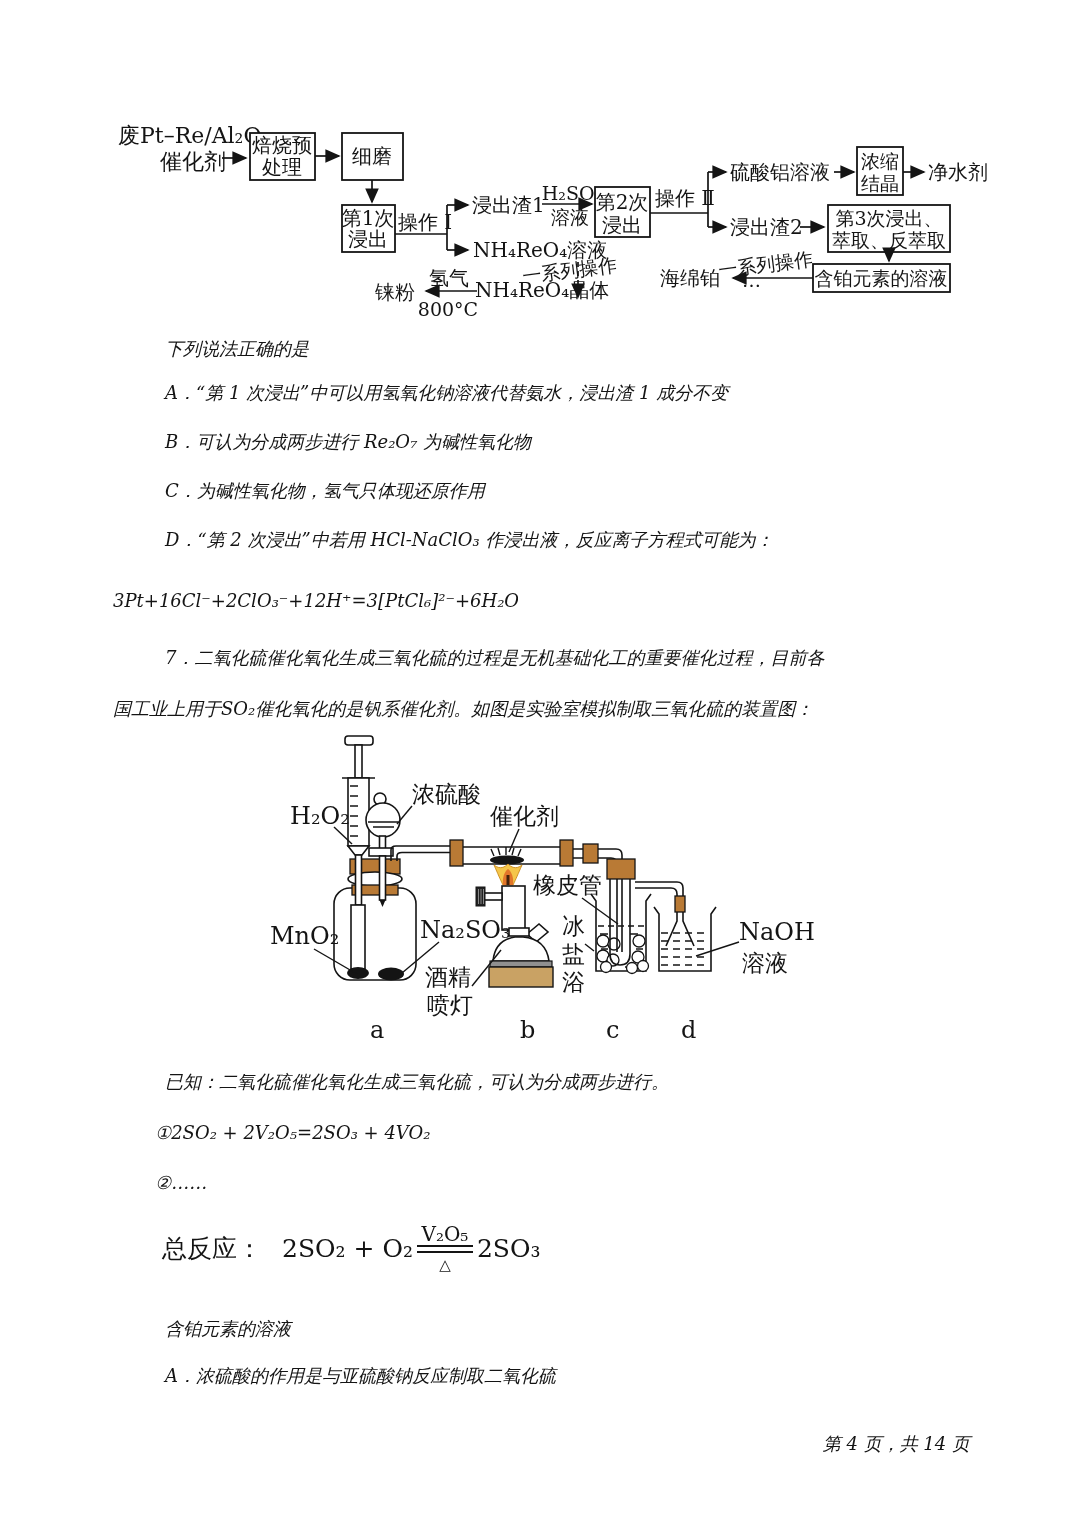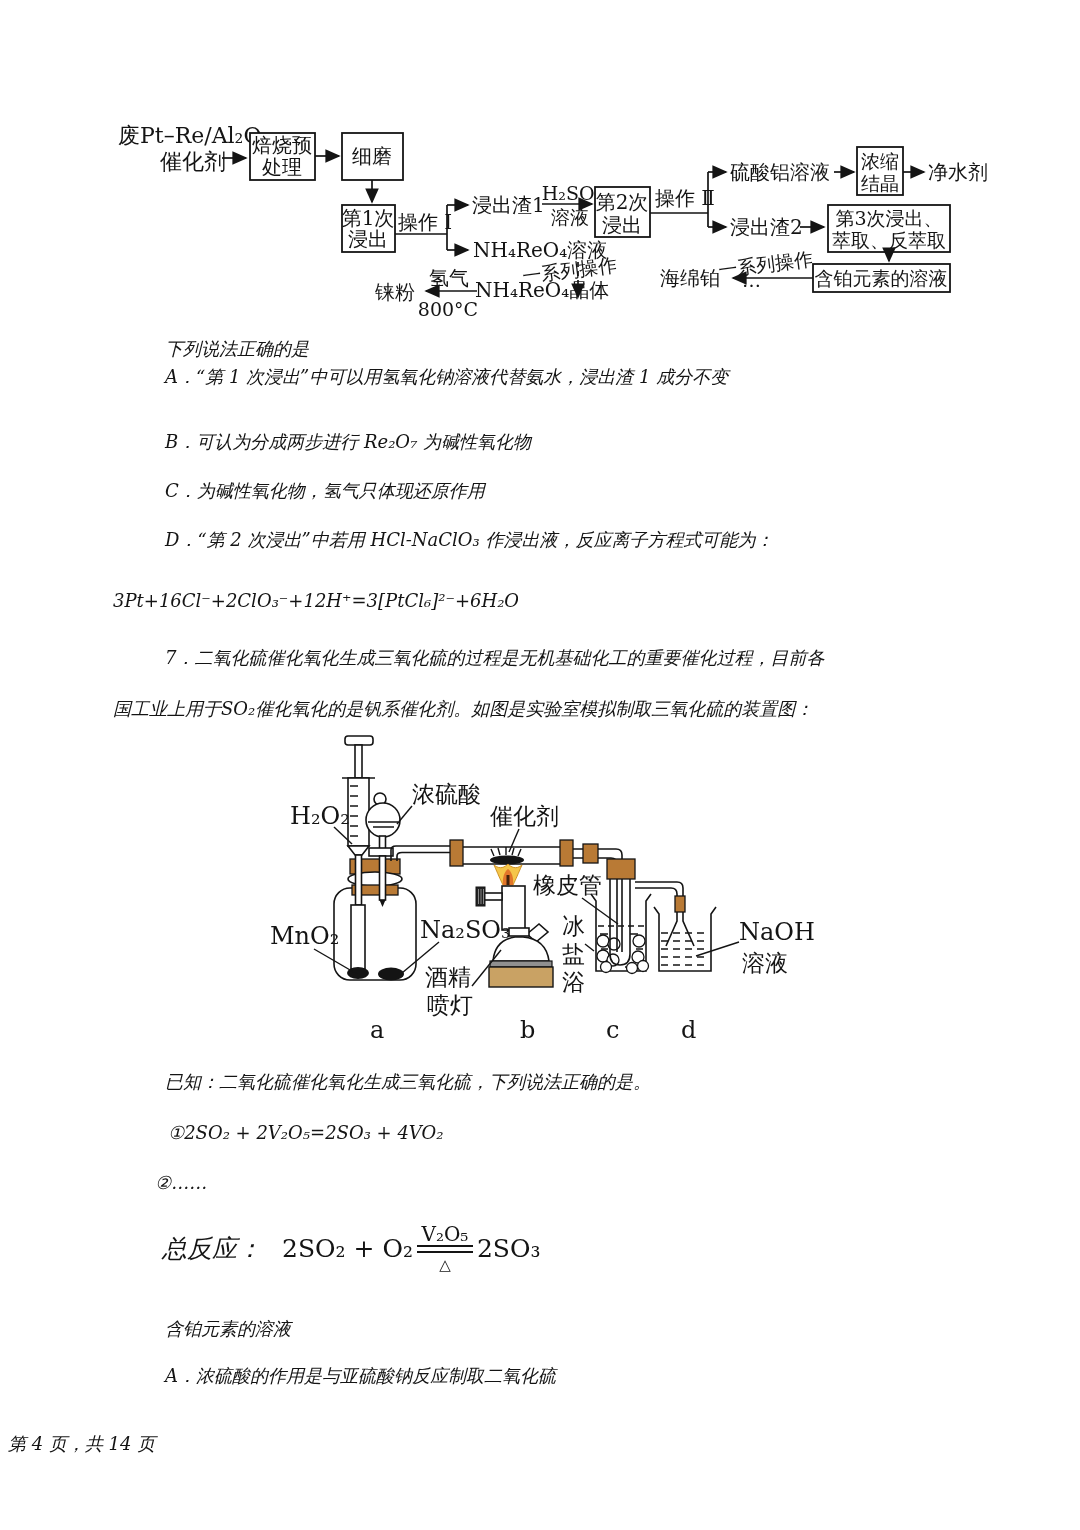--- a/index.html
+++ b/index.html
@@ -16,26 +16,26 @@
   .ft{font-size:20px;}
   .ft19{font-size:19px;}
   .ft22{font-size:22px;}
   .tube{stroke:#141414;stroke-width:1.6;fill:none;}
   .glass{stroke:#141414;stroke-width:1.6;fill:#ffffff;}
   .brown{fill:#b97a35;stroke:#141414;stroke-width:1.3;}
   .lbl23{font-size:23px;}
   .lbl24{font-size:24px;}
   .ptr{stroke:#141414;stroke-width:1.4;fill:none;}
   .rxn{display:flex;align-items:center;font-size:25px;}
-  .rxn-label{margin-right:20px;font-style:italic;}
+  .rxn-label{margin-right:20px;}
   .stack{display:flex;flex-direction:column;align-items:center;margin:0 4px;text-align:center;}
   .stack-top{font-size:20px;line-height:20px;margin-bottom:1px;}
   .dline{width:56px;height:4px;border-top:2px solid #141414;border-bottom:2px solid #141414;}
   .stack-bot{font-size:15px;line-height:16px;margin-top:4px;}
-  .footer{left:8px;width:954px;text-align:left;}
+  .footer{left:16px;width:954px;text-align:right;}
 </style>
 </head>
 <body>
 
 <svg style="position:absolute;left:108px;top:106px;overflow:visible" width="880" height="222" viewBox="0 0 880 222">
   <defs>
     <marker id="ah" markerWidth="9" markerHeight="8" refX="8" refY="4" orient="auto">
       <path d="M0,0 L9,4 L0,8 Z" fill="#141414"></path>
     </marker>
   </defs>
@@ -99,21 +99,21 @@
   <line class="fl" stroke-dasharray="5,4" x1="470" y1="156" x2="470" y2="191" marker-end="url(#ah)"></line>
   <text x="462" y="171" class="ft19" text-anchor="middle" transform="rotate(-7 462 168)">一系列操作</text>
   <text x="367" y="191" class="ft">NH₄ReO₄晶体</text>
   <line class="fl" x1="369" y1="185" x2="318" y2="185" marker-end="url(#ah)"></line>
   <text x="341" y="179" class="ft" text-anchor="middle">氢气</text>
   <text x="340" y="210" class="ft19" text-anchor="middle">800°C</text>
   <text x="267" y="193" class="ft">铼粉</text>
 </svg>
 
 <div class="abs t25" style="left:165px;top:332px">下列说法正确的是</div>
-<div class="abs t25" style="left:165px;top:360px">A．“第 1 次浸出”中可以用氢氧化钠溶液代替氨水，浸出渣 1 成分不变</div>
+<div class="abs t25" style="left:165px;top:376px">A．“第 1 次浸出”中可以用氢氧化钠溶液代替氨水，浸出渣 1 成分不变</div>
 <div class="abs t25" style="left:165px;top:425px">B．可认为分成两步进行 Re₂O₇ 为碱性氧化物</div>
 <div class="abs t25" style="left:165px;top:474px">C．为碱性氧化物，氢气只体现还原作用</div>
 <div class="abs t25" style="left:165px;top:523px">D．“第 2 次浸出”中若用 HCl-NaClO₃ 作浸出液，反应离子方程式可能为：</div>
 <div class="abs t25" style="left:113px;top:584px">3Pt+16Cl⁻+2ClO₃⁻+12H⁺=3[PtCl₆]²⁻+6H₂O</div>
 
 <div class="abs t25" style="left:165px;top:641px">7．二氧化硫催化氧化生成三氧化硫的过程是无机基础化工的重要催化过程，目前各</div>
 <div class="abs t25" style="left:113px;top:692px">国工业上用于SO₂催化氧化的是钒系催化剂。如图是实验室模拟制取三氧化硫的装置图：</div>
 
 <svg style="position:absolute;left:262px;top:728px;overflow:visible" width="560" height="320" viewBox="0 0 560 320">
 
@@ -229,22 +229,22 @@
   <text x="477" y="212" class="lbl24">NaOH</text>
   <text x="480" y="243" class="lbl23">溶液</text>
   <path class="ptr" d="M477,214 L434,228"></path>
 
   <text x="108" y="310" class="lbl24">a</text>
   <text x="258" y="310" class="lbl24">b</text>
   <text x="344" y="310" class="lbl24">c</text>
   <text x="419" y="310" class="lbl24">d</text>
 </svg>
 
-<div class="abs t25" style="left:165px;top:1065px">已知：二氧化硫催化氧化生成三氧化硫，下列说法正确的是。</div>
-<div class="abs t25" style="left:168px;top:1116px">①2SO₂ + 2V₂O₅=2SO₃ + 4VO₂</div>
+<div class="abs t25" style="left:165px;top:1065px">已知：二氧化硫催化氧化生成三氧化硫，可认为分成两步进行。</div>
+<div class="abs t25" style="left:155px;top:1116px">①2SO₂ + 2V₂O₅=2SO₃ + 4VO₂</div>
 <div class="abs t25" style="left:155px;top:1166px">②……</div>
 
 <div class="abs rxn" style="left:162px;top:1212px;height:72px">
   <span class="rxn-label">总反应：</span>
   <span>2SO₂ + O₂</span>
   <span class="stack">
     <span class="stack-top">V₂O₅</span>
     <span class="dline"></span>
     <span class="stack-bot">△</span>
   </span>

